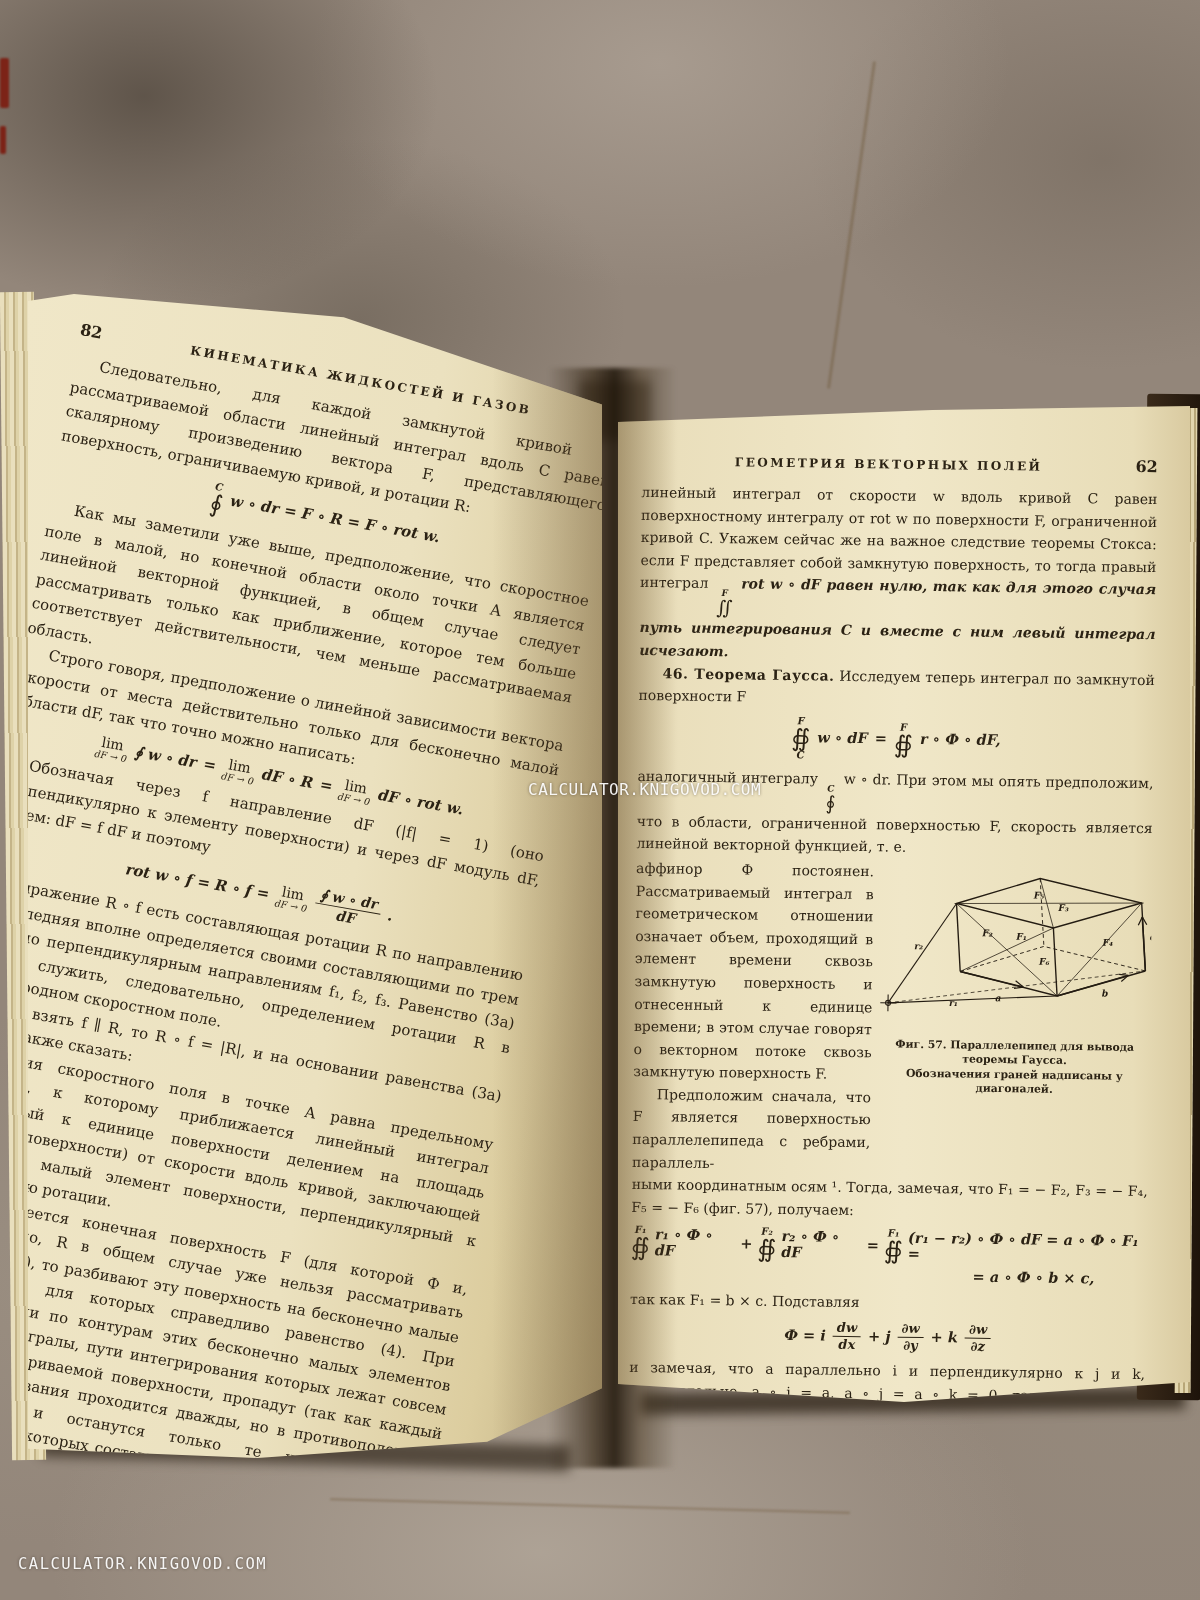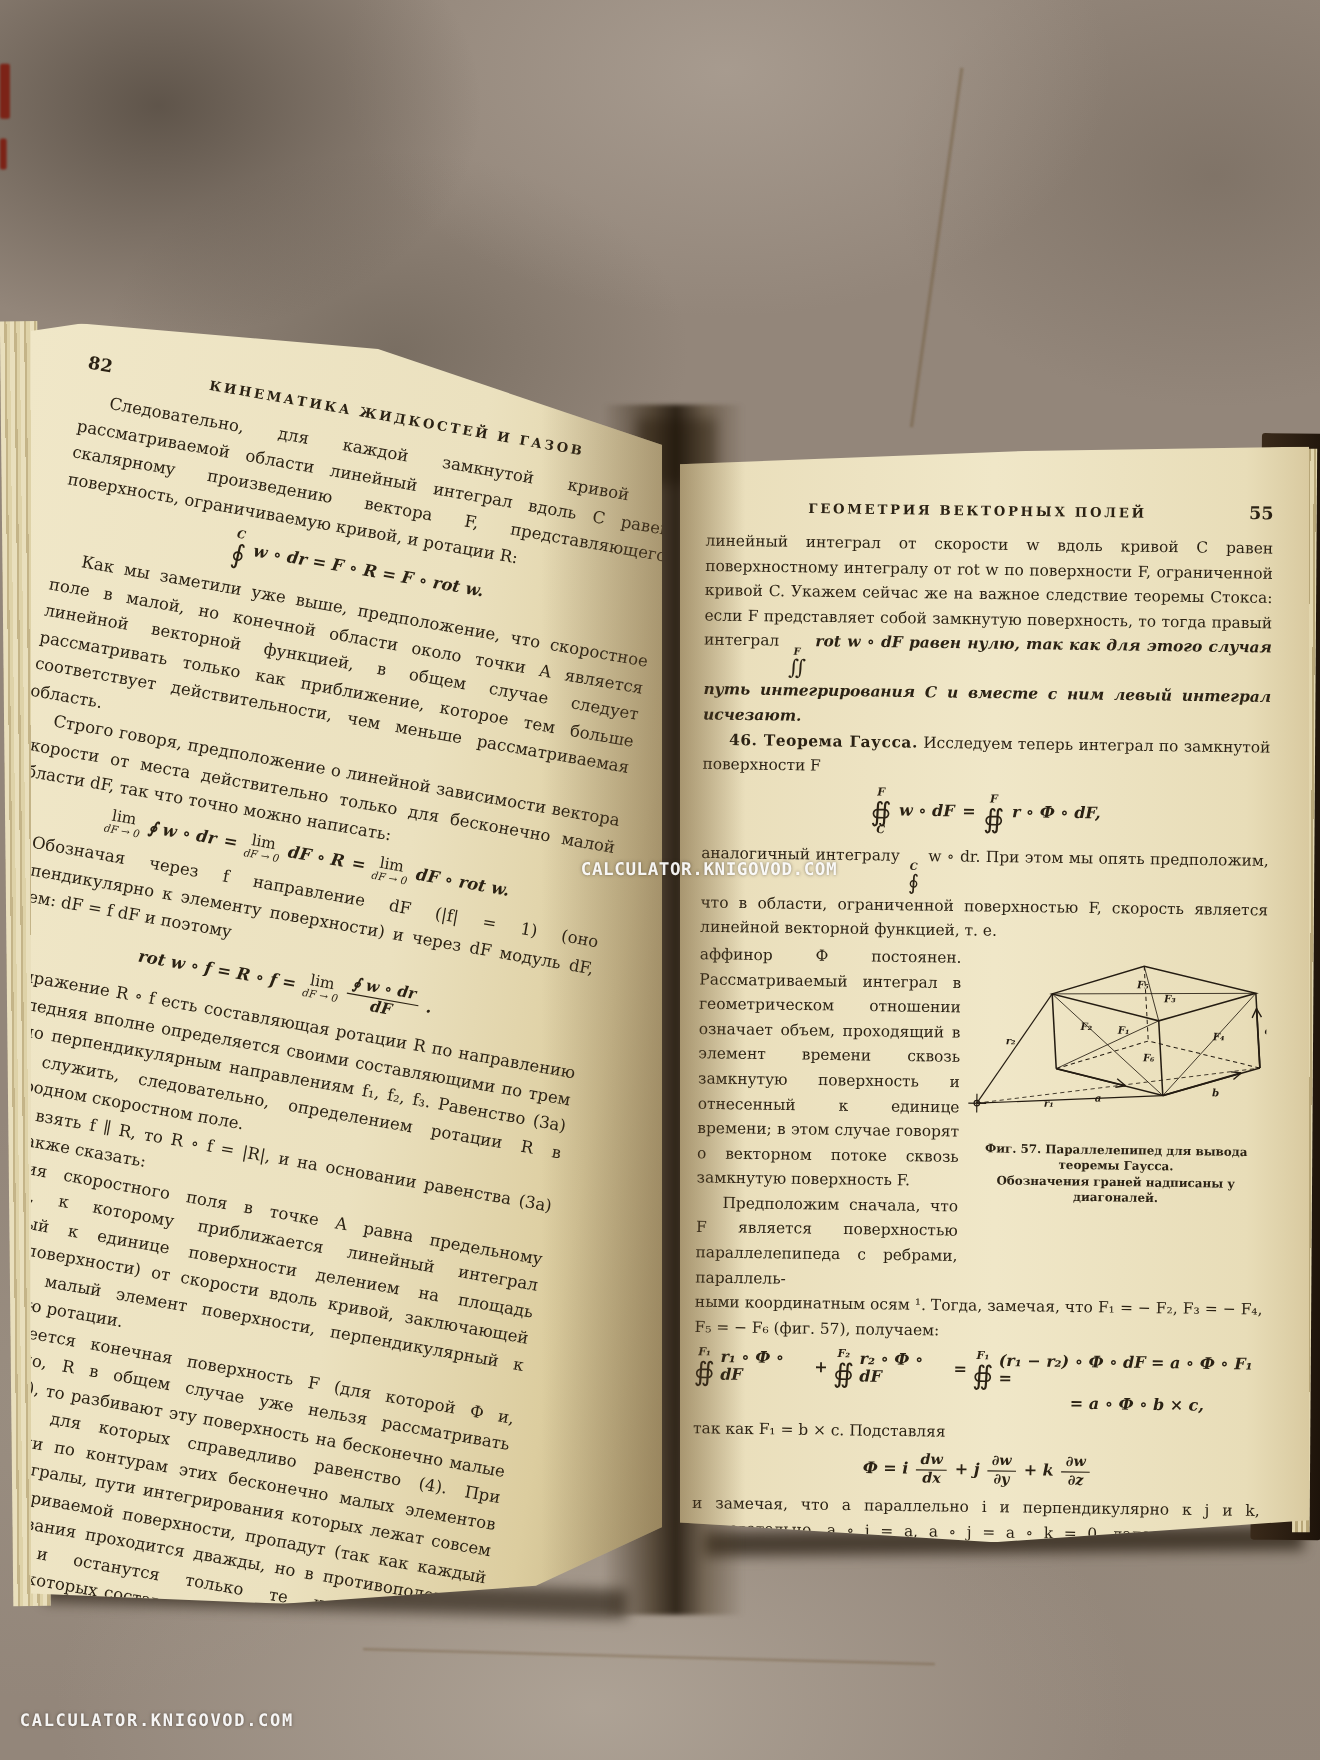--- a/index.html
+++ b/index.html
@@ -74,21 +74,21 @@
   .frac .fb2{padding:1px 4px 0;}
 
   
   .cols{display:flex;gap:8px;margin-top:2px;}
   .colL{width:238px;}
   .colR{width:270px;}
   .colR svg{display:block;margin:4px auto 0;}
   .cap{font-size:10.8px;line-height:14.5px;text-align:center;font-weight:bold;margin-top:5px;}
 
   .wm{position:absolute;z-index:10;color:rgba(255,255,255,.93);font-family:"DejaVu Sans Mono",monospace;
-      text-shadow:0 0 3px rgba(40,30,20,.55);white-space:nowrap;font-weight:bold;}
+      text-shadow:0 0 3px rgba(40,30,20,.55);white-space:nowrap;}
   .wm-center{left:528px;top:780px;font-size:16px;letter-spacing:.5px;}
   .wm-bottom{left:18px;top:1555px;font-size:15.5px;letter-spacing:1.5px;}
 </style>
 </head>
 <body>
 
 <div class="vein" style="left:330px;top:1505px;width:520px;height:2px;transform:rotate(1.5deg);"></div>
 <div class="vein" style="left:990px;top:1330px;width:330px;height:2px;transform:rotate(14deg);"></div>
 <div class="vein" style="left:850px;top:60px;width:3px;height:330px;transform:rotate(8deg);"></div>
 <div class="vein" style="left:120px;top:1430px;width:200px;height:2px;transform:rotate(-6deg);"></div>
@@ -168,21 +168,21 @@
     </div>
 
   </div>
   <div class="inshade"></div>
 </div>
 
 <div class="page page-right">
   <div class="rrot">
     <div class="hdrow">
       <span class="rhead">ГЕОМЕТРИЯ ВЕКТОРНЫХ ПОЛЕЙ</span>
-      <span class="pgno">55</span>
+      <span class="pgno">62</span>
     </div>
     <p class="para noind">
       <span>линейный интеграл от скорости w вдоль кривой C равен поверхностному интегралу от rot w по поверхности F, ограниченной кривой C. Укажем сейчас же на важное следствие теоремы Стокса: если F представляет собой замкнутую поверхность, то тогда правый интеграл</span>
       <span class="istk inl">
           <span class="s">F</span>
           <span class="i">∬</span>
         </span>
       <span style="font-weight:bold;font-style:italic;">rot w ∘ dF равен нулю, так как для этого случая путь интегрирования C и вместе с ним левый интеграл исчезают.</span>
     </p>
     <p class="para">

